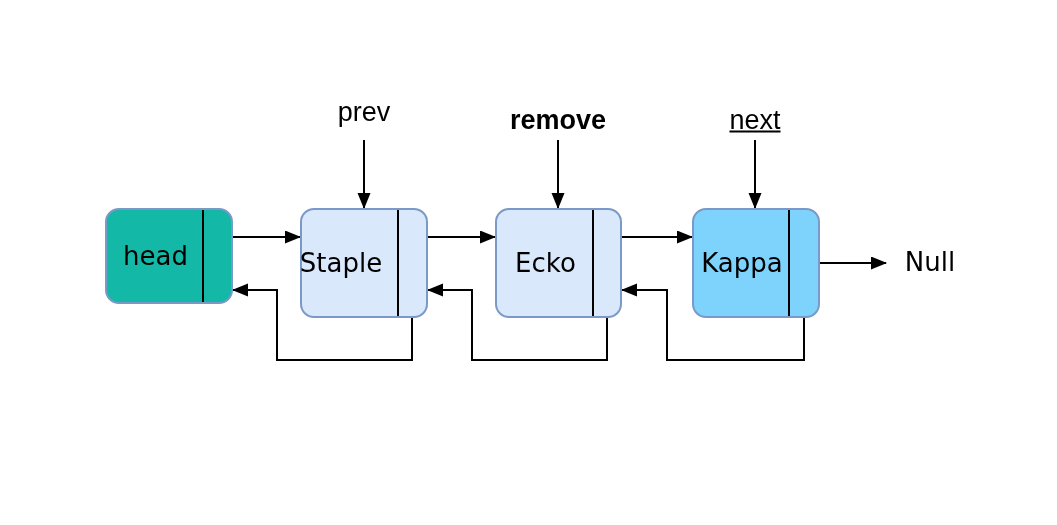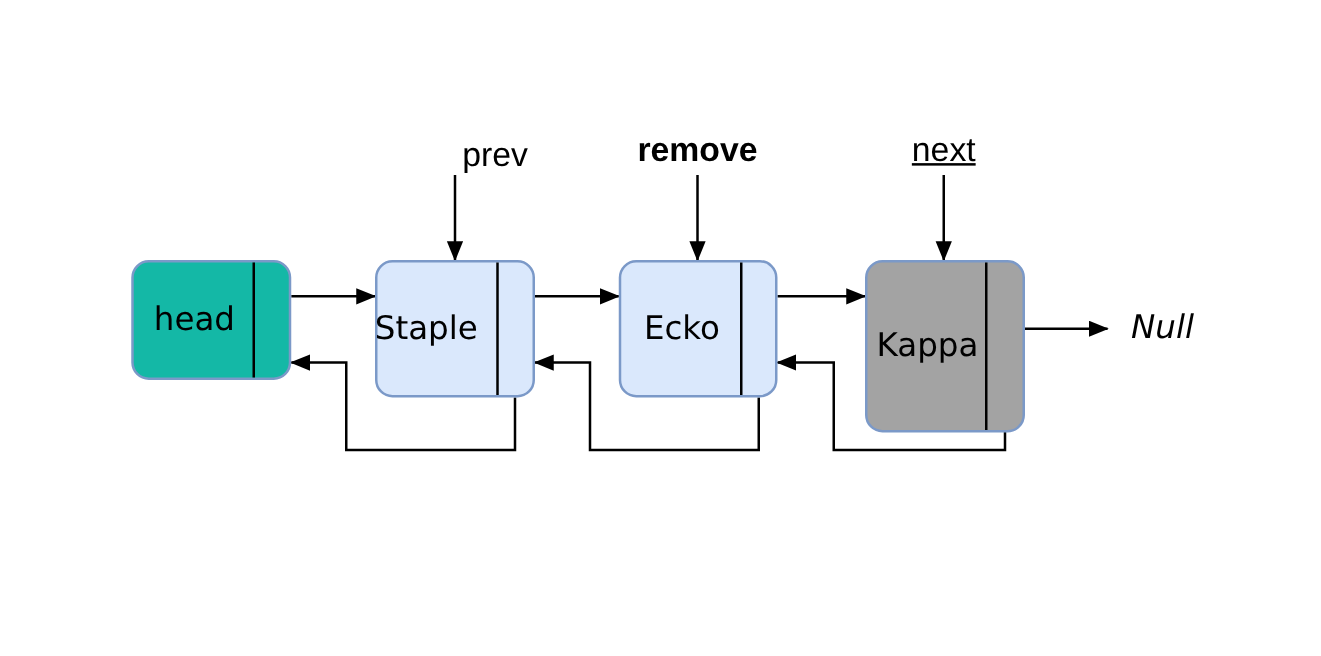--- a/index.html
+++ b/index.html
@@ -61,21 +61,20 @@
     font-size: 27px;
     color: #000000;
     white-space: nowrap;
   }
   .terminal-label {
     position: absolute;
     transform: translate(-50%, -50%);
     font-size: 26px;
     color: #000000;
     white-space: nowrap;
-    font-style: italic;
   }
 </style>
 </head>
 <body>
 
 <div class="stage">
   <svg class="edges" id="edges" xmlns="http://www.w3.org/2000/svg" viewBox="0 0 1057 525">
     <defs>
       <marker id="arrowhead" markerUnits="userSpaceOnUse" markerWidth="18" markerHeight="15" refX="15" refY="6.5" orient="auto">
         <path d="M0,0 L16,6.5 L0,13 Z" fill="#000000"></path>
@@ -98,24 +97,24 @@
         <div class="node-divider" style="left: 95px;"></div>
       </div>
       <div class="node" style="left: 300px; top: 208px; width: 128px; height: 110px; background: rgb(218, 232, 252); border-color: rgb(123, 153, 200);">
         <span class="node-label" style="width: 78px;">Staple</span>
         <div class="node-divider" style="left: 95px;"></div>
       </div>
       <div class="node" style="left: 495px; top: 208px; width: 127px; height: 110px; background: rgb(218, 232, 252); border-color: rgb(123, 153, 200); padding-left: 32px;">
         <span class="node-label" style="width: 97px;">Ecko</span>
         <div class="node-divider" style="left: 95px;"></div>
       </div>
-      <div class="node" style="left: 692px; top: 208px; width: 128px; height: 138px; background: #a3a3a3; border-color: rgb(123, 153, 200); padding-left: 44px;">
+      <div class="node" style="left: 692px; top: 208px; width: 128px; height: 110px; background: #7dd3fc; border-color: rgb(123, 153, 200); padding-left: 44px;">
         <span class="node-label" style="width: 96px;">Kappa</span>
         <div class="node-divider" style="left: 94px;"></div>
       </div>
     </div>
   <div id="label-layer">
-      <div class="op-label" style="left: 364px; top: 124px; margin-left: 32px;">prev</div>
+      <div class="op-label" style="left: 364px; top: 112px;">prev</div>
       <div class="op-label" style="left: 558px; top: 120px; font-weight: bold;">remove</div>
       <div class="op-label" style="left: 755px; top: 120px; text-decoration: underline;">next</div>
       <div class="terminal-label" style="left: 930px; top: 262px;">Null</div>
     </div>
 </div>
 
 </body></html>

